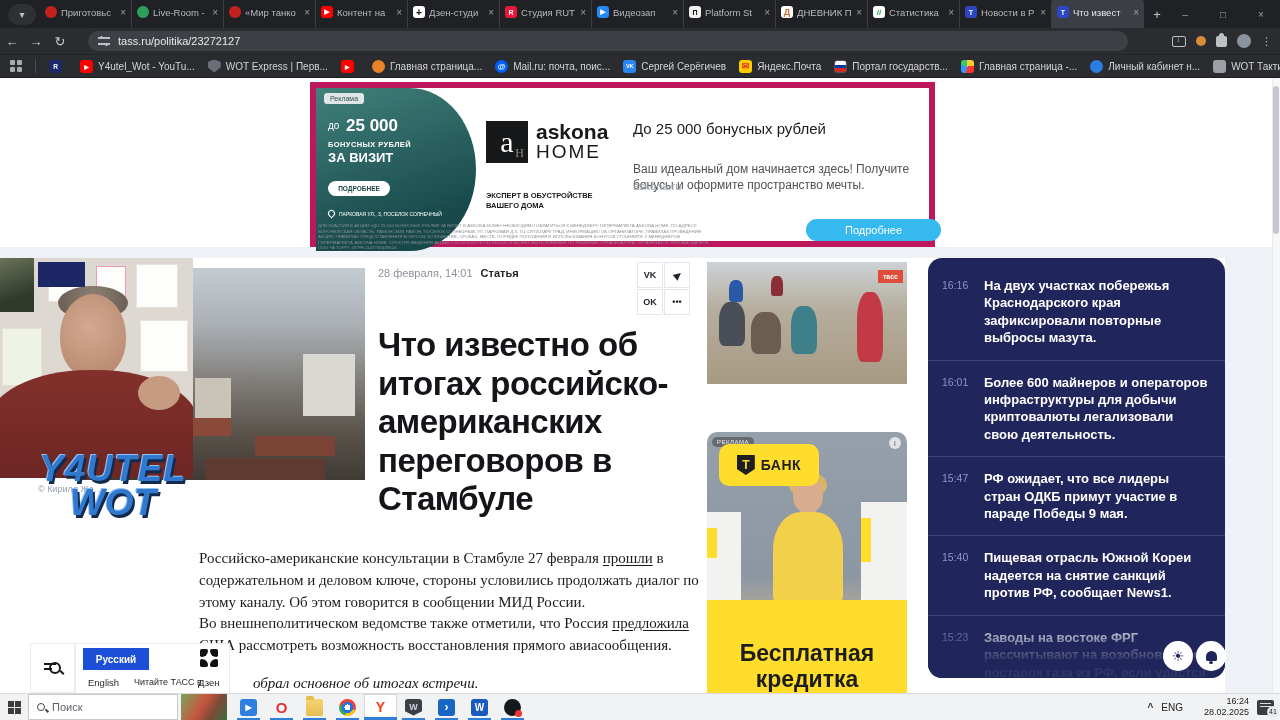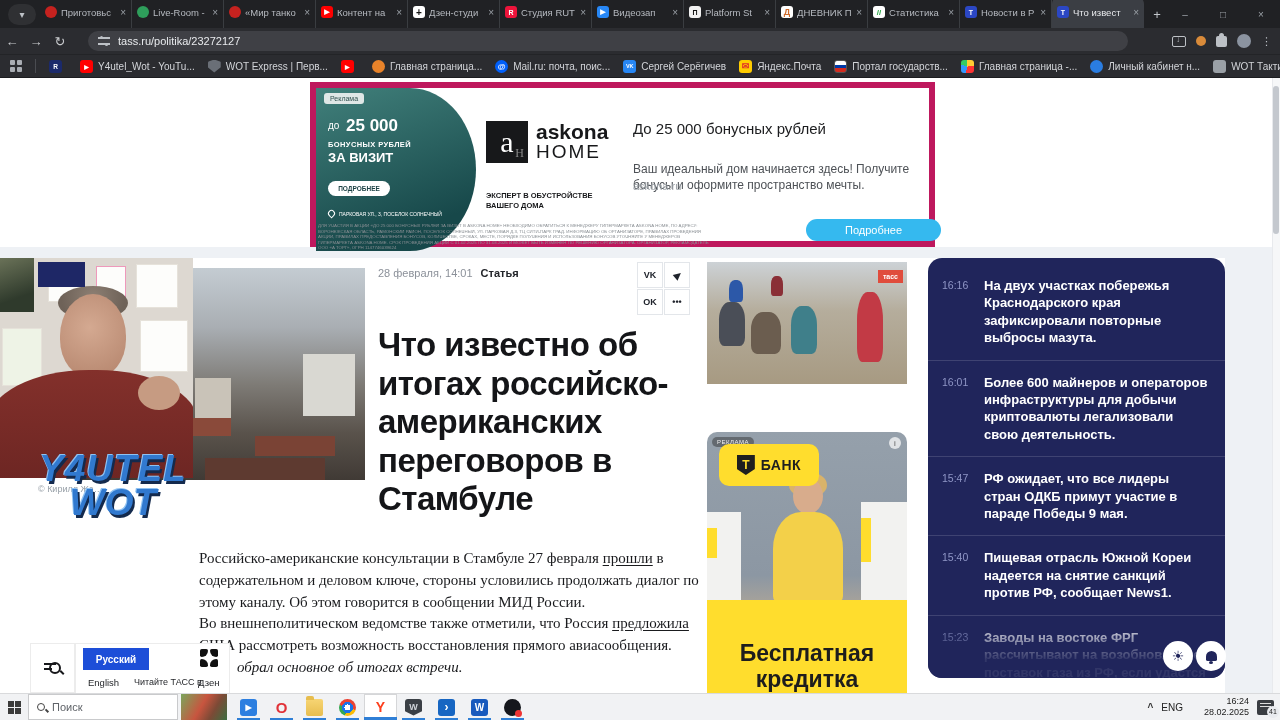--- a/index.html
+++ b/index.html
@@ -513,21 +513,21 @@
     <div>•••</div>
   </div>
   <h1 class="headline" style="margin:0;">Что известно об итогах российско-американских переговоров в Стамбуле</h1>
 
   <p class="para" style="top:547px;margin:0;">
     <span>Российско-американские консультации в Стамбуле 27 февраля </span><a class="alink">прошли</a><span> в содержательном и деловом ключе, стороны условились продолжать диалог по этому каналу. Об этом говорится в сообщении МИД России.</span>
   </p>
   <p class="para" style="top:612px;margin:0;">
     <span>Во внешнеполитическом ведомстве также отметили, что Россия </span><a class="alink">предложила</a><span> США рассмотреть возможность восстановления прямого авиасообщения.</span>
   </p>
-  <p class="para p3" style="top:656px;left:237px;width:420px;margin:0;">обрал основное об итогах встречи.</p>
+  <p class="para p3" style="top:656px;left:237px;width:420px;margin:16px;">обрал основное об итогах встречи.</p>
 
   <div class="vcard">
     <div class="vimg">
       <span class="fig" style="left:12px;top:40px;width:26px;height:44px;background:#4a4e57;"></span>
       <span class="fig" style="left:44px;top:50px;width:30px;height:42px;background:#6b5d4f;"></span>
       <span class="fig" style="left:84px;top:44px;width:26px;height:48px;background:#3f7f8a;"></span>
       <span class="fig" style="left:150px;top:30px;width:26px;height:70px;background:#c23a45;"></span>
       <span class="fig" style="left:22px;top:18px;width:14px;height:22px;background:#2c58a8;"></span>
       <span class="fig" style="left:64px;top:14px;width:12px;height:20px;background:#8a2f36;"></span>
       <span class="vbrand">тасс</span>

